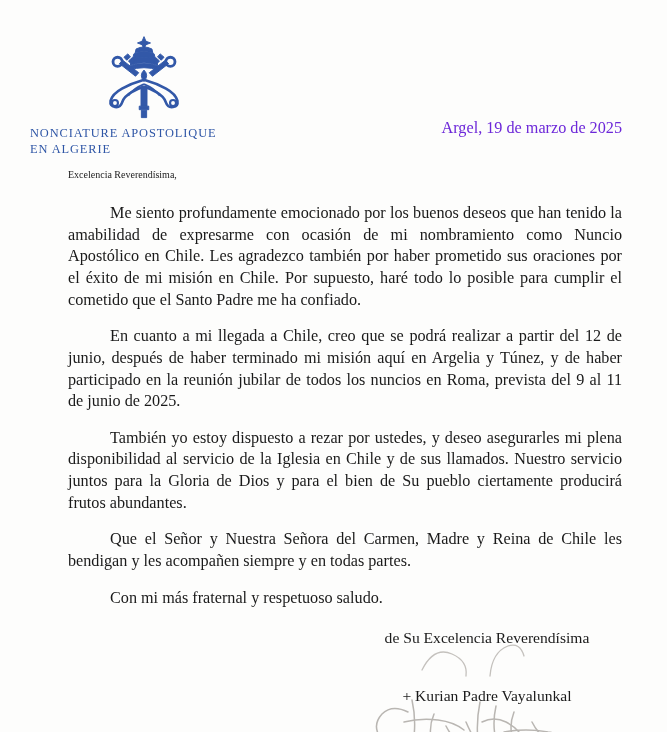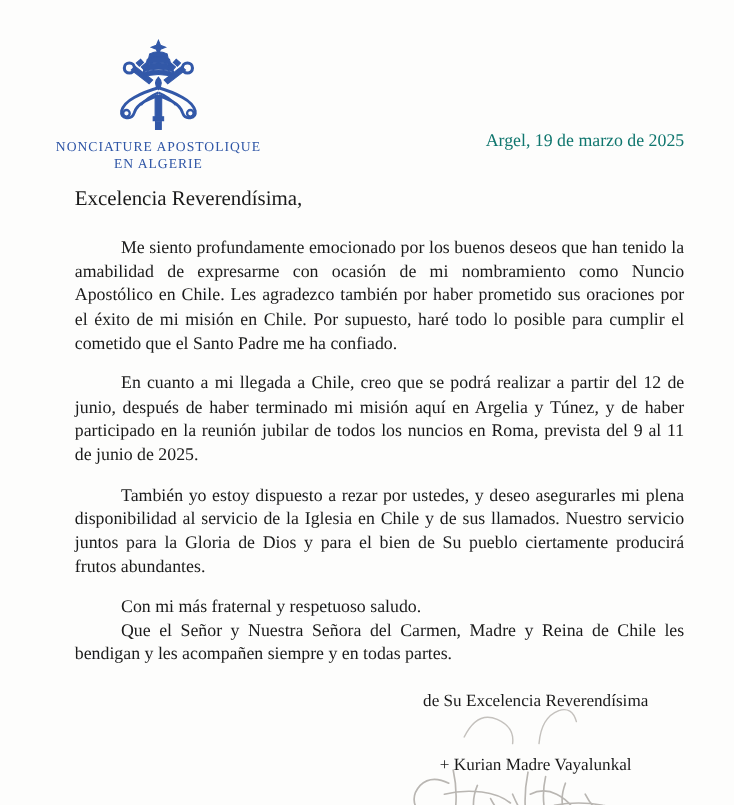--- a/index.html
+++ b/index.html
@@ -22,21 +22,21 @@
     height: 732px;
     background: #fdfdfc;
   }
 
   
   .letterhead {
     position: absolute;
     left: 30px;
     top: 34px;
     width: 228px;
-    text-align: center;
+    text-align: left;
   }
   .crest {
     width: 92px;
     height: 88px;
     margin: 0 auto;
     display: block;
   }
   .letterhead-caption {
     margin-top: 4px;
     color: #2f56a6;
@@ -48,33 +48,33 @@
   }
   .letterhead-caption .l1 { display: block; }
   .letterhead-caption .l2 { display: block; }
 
   
   .dateline {
     position: absolute;
     right: 45px;
     top: 119px;
     font-size: 16.2px;
-    color: #0f766e;
+    color: #6d28d9;
     white-space: nowrap;
   }
 
   
   .body-block {
     position: absolute;
     left: 68px;
     top: 168px;
     width: 554px;
   }
   .salutation {
-    font-size: 19px;
+    font-size: 10px;
     line-height: 1.32;
     margin: 0 0 22px 0;
   }
   p.para {
     margin: 0 0 15px 0;
     font-size: 16.2px;
     line-height: 1.335;
     text-align: justify;
     text-indent: 42px;
     hyphens: none;
@@ -169,22 +169,22 @@
     </div>
   </div>
 
   <div class="dateline">Argel, 19 de marzo de 2025</div>
 
   <div class="body-block">
     <div class="salutation">Excelencia Reverendísima,</div>
     <p class="para">Me siento profundamente emocionado por los buenos deseos que han tenido la amabilidad de expresarme con ocasión de mi nombramiento como Nuncio Apostólico en Chile. Les agradezco también por haber prometido sus oraciones por el éxito de mi misión en Chile. Por supuesto, haré todo lo posible para cumplir el cometido que el Santo Padre me ha confiado.</p>
     <p class="para">En cuanto a mi llegada a Chile, creo que se podrá realizar a partir del 12 de junio, después de haber terminado mi misión aquí en Argelia y Túnez, y de haber participado en la reunión jubilar de todos los nuncios en Roma, prevista del 9 al 11 de junio de 2025.</p>
     <p class="para">También yo estoy dispuesto a rezar por ustedes, y deseo asegurarles mi plena disponibilidad al servicio de la Iglesia en Chile y de sus llamados. Nuestro servicio juntos para la Gloria de Dios y para el bien de Su pueblo ciertamente producirá frutos abundantes.</p>
+    <p class="para">Que el Señor y Nuestra Señora del Carmen, Madre y Reina de Chile les bendigan y les acompañen siempre y en todas partes.</p>
     <p class="para last">Con mi más fraternal y respetuoso saludo.</p>
-    <p class="para">Que el Señor y Nuestra Señora del Carmen, Madre y Reina de Chile les bendigan y les acompañen siempre y en todas partes.</p>
   </div>
 
   <div class="signature-block">
     <span class="closing-line">de Su Excelencia Reverendísima</span>
     <div class="sig-space">
       <svg class="handwriting" viewBox="0 0 260 72" aria-hidden="true">
         <g fill="none" stroke="#b9b6b2" stroke-width="1.5" stroke-linecap="round" stroke-linejoin="round">
           <path d="M62 20 Q46 12 36 22 Q26 33 34 45 Q42 57 62 58 Q84 59 104 50"></path>
           <path d="M66 8 Q70 26 68 44 Q67 56 62 64"></path>
           <path d="M58 30 Q74 26 92 28 Q108 30 118 38"></path>
@@ -201,16 +201,16 @@
         </g>
       </svg>
 
       <svg style="position:absolute;left:60px;top:-8px;width:150px;height:40px;" viewBox="0 0 150 40" aria-hidden="true">
         <g fill="none" stroke="#c4c1bd" stroke-width="1.3" stroke-linecap="round">
           <path d="M10 30 Q22 6 40 14 Q56 21 54 36"></path>
           <path d="M78 36 Q80 12 96 6 Q108 2 112 16"></path>
         </g>
       </svg>
     </div>
-    <span class="signer">+ Kurian Madre Vayalunkal</span>
+    <span class="signer">+ Kurian Padre Vayalunkal</span>
   </div>
 
 </div>
 
 </body></html>

